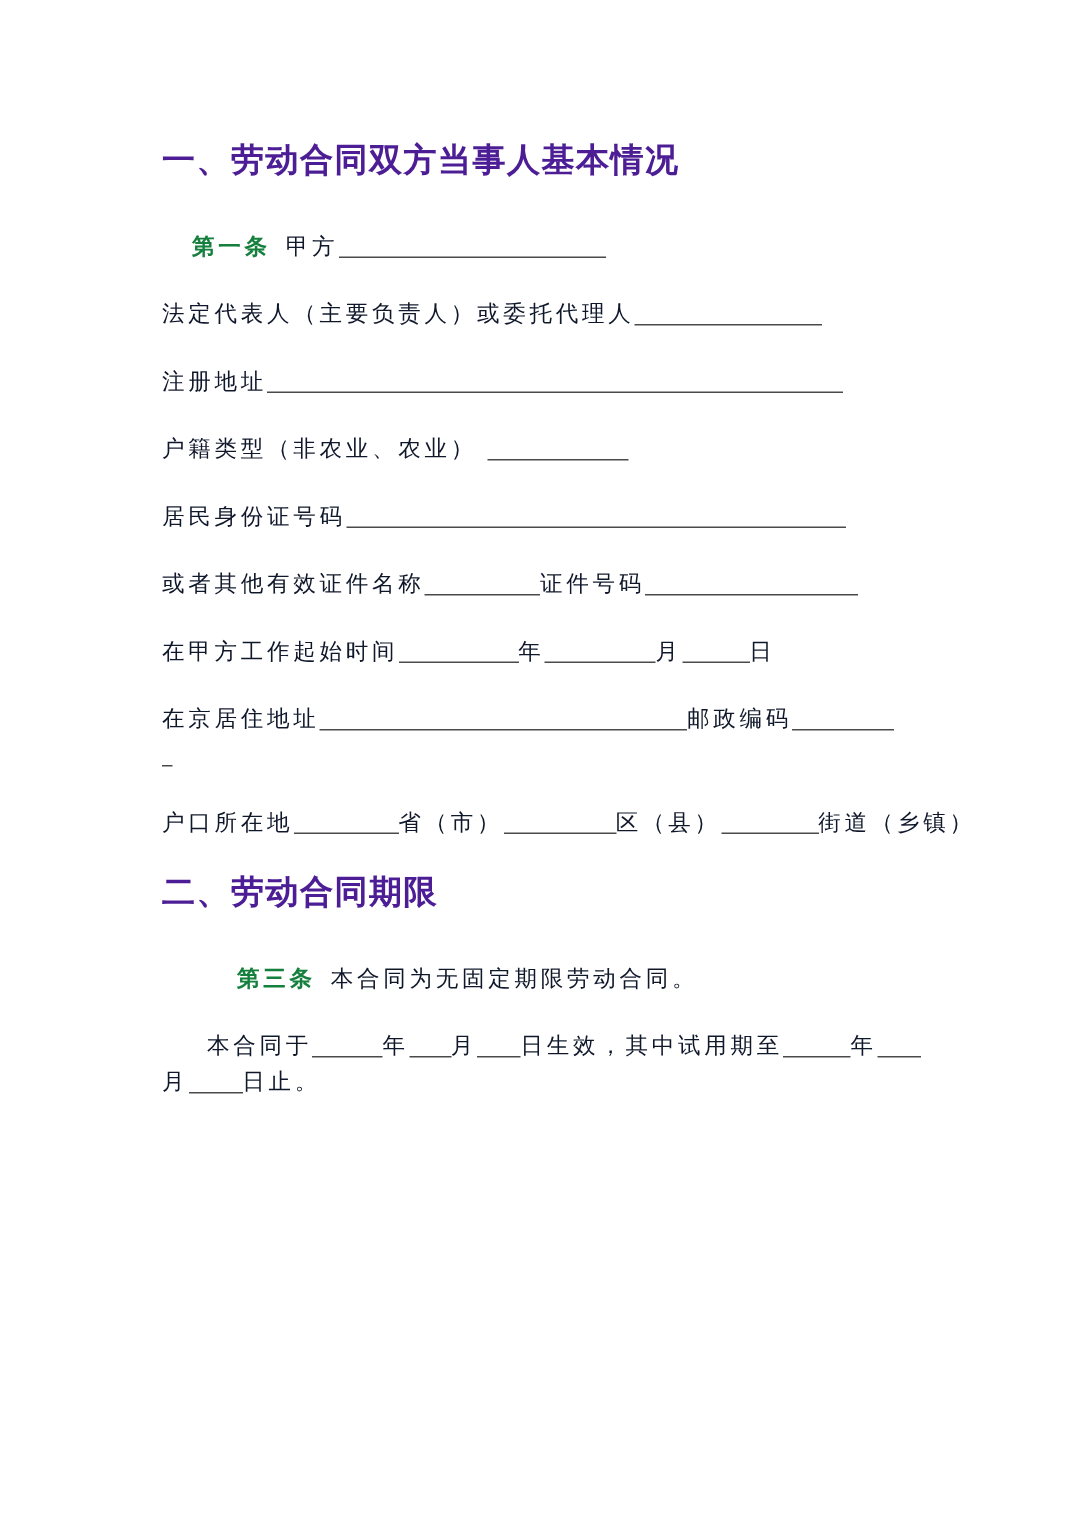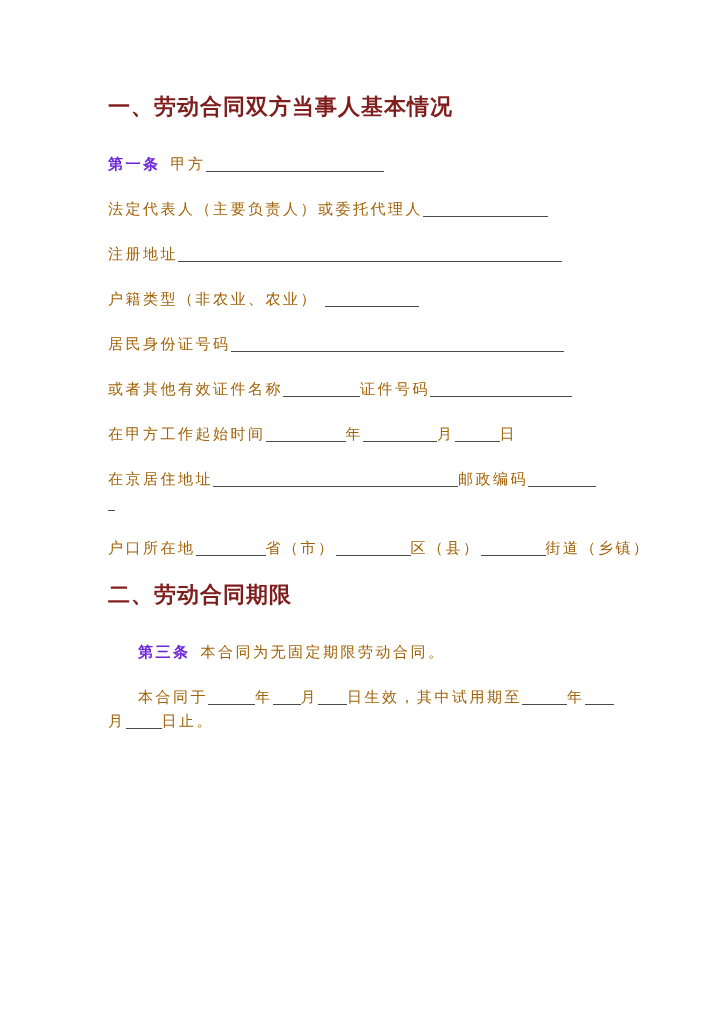--- a/index.html
+++ b/index.html
@@ -14,42 +14,43 @@
   }
   .doc {
     padding: 93px 30px 0 108px;
   }
   .heading {
     font-family: "Liberation Sans", sans-serif;
     font-weight: 700;
     font-size: 22px;
     line-height: 28px;
     letter-spacing: 1px;
-    color: #7f1d1d;
+    color: #4c1d95;
     margin: 0 0 31px 0;
     white-space: nowrap;
   }
   .para { margin: 0 0 21px 0; }
   .line {
     height: 24px;
     line-height: 24px;
     white-space: nowrap;
     font-family: "DejaVu Serif", "Liberation Serif", serif;
     font-size: 15px;
     letter-spacing: 2.5px;
     color: #1c1c1c;
   }
   .line + .line { }
   .indent .line:first-child { padding-left: 30px; }
   .clause {
     font-weight: 700;
-    color: #6d28d9;
+    color: #15803d;
     margin-right: 10px;
+    margin-left: 20px;
   }
-  .label { color: #a16207; text-align: center; }
+  .label { color: #0f172a; text-align: center; }
   .blank {
     display: inline-block;
     height: 16px;
     border-bottom: 1.5px solid #4a4a4a;
     vertical-align: -3px;
   }
 </style>
 </head>
 <body>
 

